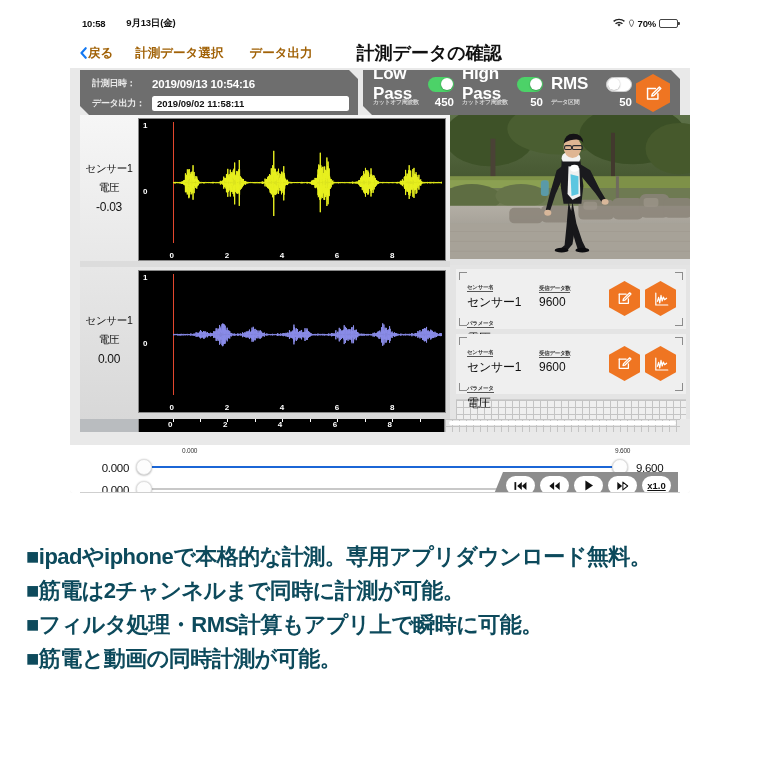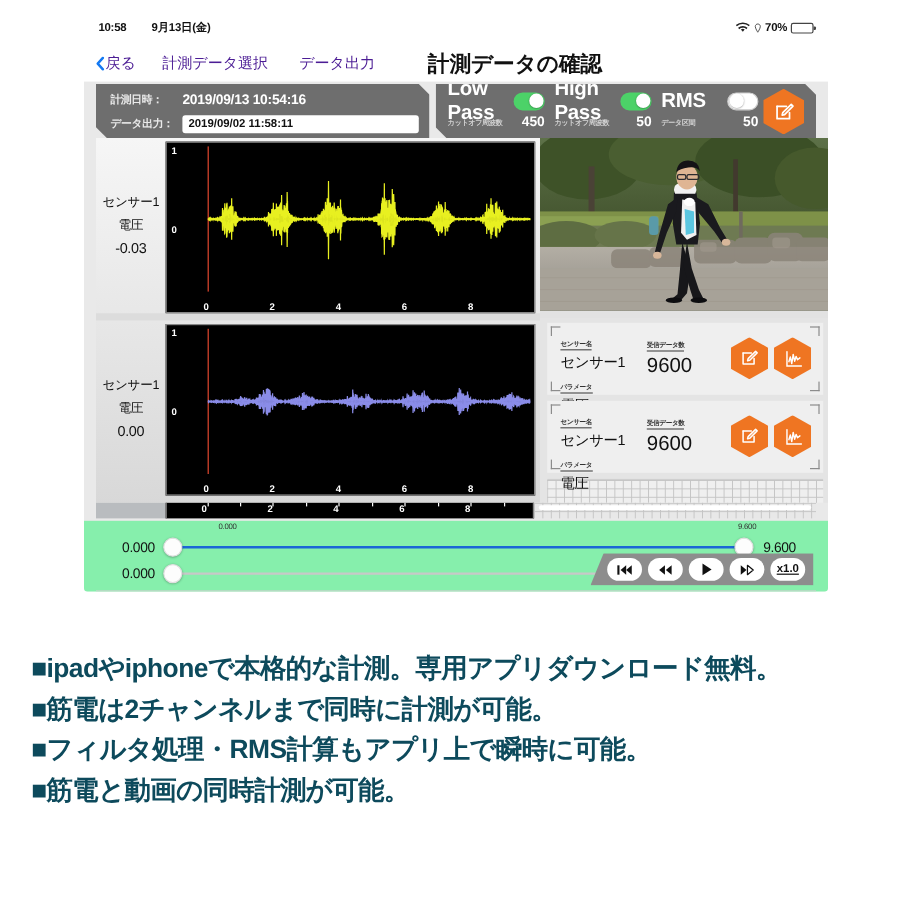--- a/index.html
+++ b/index.html
@@ -49,21 +49,21 @@
 
   
   #nav-bar {
     position: absolute; left: 0; top: 30px;
     width: 620px; height: 30px;
     display: flex; align-items: center;
     padding: 0 10px;
     background: #fff;
   }
   .nav-link {
-    color: #4c1d95; font-size: 12.5px; font-weight: 400;
+    color: #a16207; font-size: 12.5px; font-weight: 700;
     cursor: pointer; white-space: nowrap;
   }
   #nav-back { display: flex; align-items: center; gap: 1px; margin-right: 22px; }
   .chev-left {
     width: 7px; height: 12px; display: block;
   }
   #nav-select { margin-right: 26px; }
   #nav-output { margin-right: 44px; }
   #nav-title {
     color: #111; font-size: 18px; font-weight: 700; white-space: nowrap;
@@ -205,21 +205,21 @@
   .sensor-card .c-br { right: 3px; bottom: 3px; border-left: none; border-top: none; }
   .sc-fields { display: flex; flex: 1; padding-left: 3px; }
   .sc-col-a { width: 72px; flex: none; }
   .sc-col-b { width: 70px; flex: none; padding-top: 1px; }
   .sc-minilabel {
     font-size: 5.5px; color: #333; font-weight: 700; letter-spacing: -0.3px;
     border-bottom: 1px solid #555; display: inline-block; padding-bottom: 0px;
     line-height: 7px;
   }
   .sc-big { font-size: 12px; color: #111; font-weight: 400; margin-top: 1px; letter-spacing: -0.3px; }
-  .sc-num { font-size: 17px; color: #111; font-weight: 400; margin-top: 1px; }
+  .sc-num { font-size: 12px; color: #111; font-weight: 400; margin-top: 1px; }
   .sc-hexes { display: flex; gap: 5px; padding-top: 6px; padding-right: 4px; }
   .hexsm {
     width: 31px; height: 35px; background: #ef7522;
     clip-path: polygon(50% 0, 100% 25%, 100% 75%, 50% 100%, 0 75%, 0 25%);
     display: flex; align-items: center; justify-content: center; cursor: pointer;
   }
   #grid-strip {
     height: 20px;
     background-image:
       linear-gradient(to right, #c4c4c4 1px, transparent 1px),
@@ -248,22 +248,22 @@
       linear-gradient(to bottom, #c4c4c4 1px, transparent 1px);
     background-size: 7px 7px;
   }
   #hscroll-thumb {
     position: absolute; left: 4px; right: 4px; top: 2px; height: 4px;
     background: #ffffff; border-radius: 2px;
   }
 
   
   #slider-area {
-    position: absolute; left: 0; top: 366px; width: 620px; height: 63px;
-    background: #86efac;
+    position: absolute; left: 0; top: 377px; width: 620px; height: 63px;
+    background: #ffffff;
   }
   .endcap { position: absolute; font-size: 6.5px; color: #333; letter-spacing: -0.2px; }
   .slider-row {
     position: absolute; left: 0; width: 620px; height: 25px;
     display: flex; align-items: center;
   }
   .sl-leftnum {
     width: 66px; text-align: right; padding-right: 7px;
     font-size: 11.5px; color: #111; letter-spacing: -0.3px; flex: none;
   }

